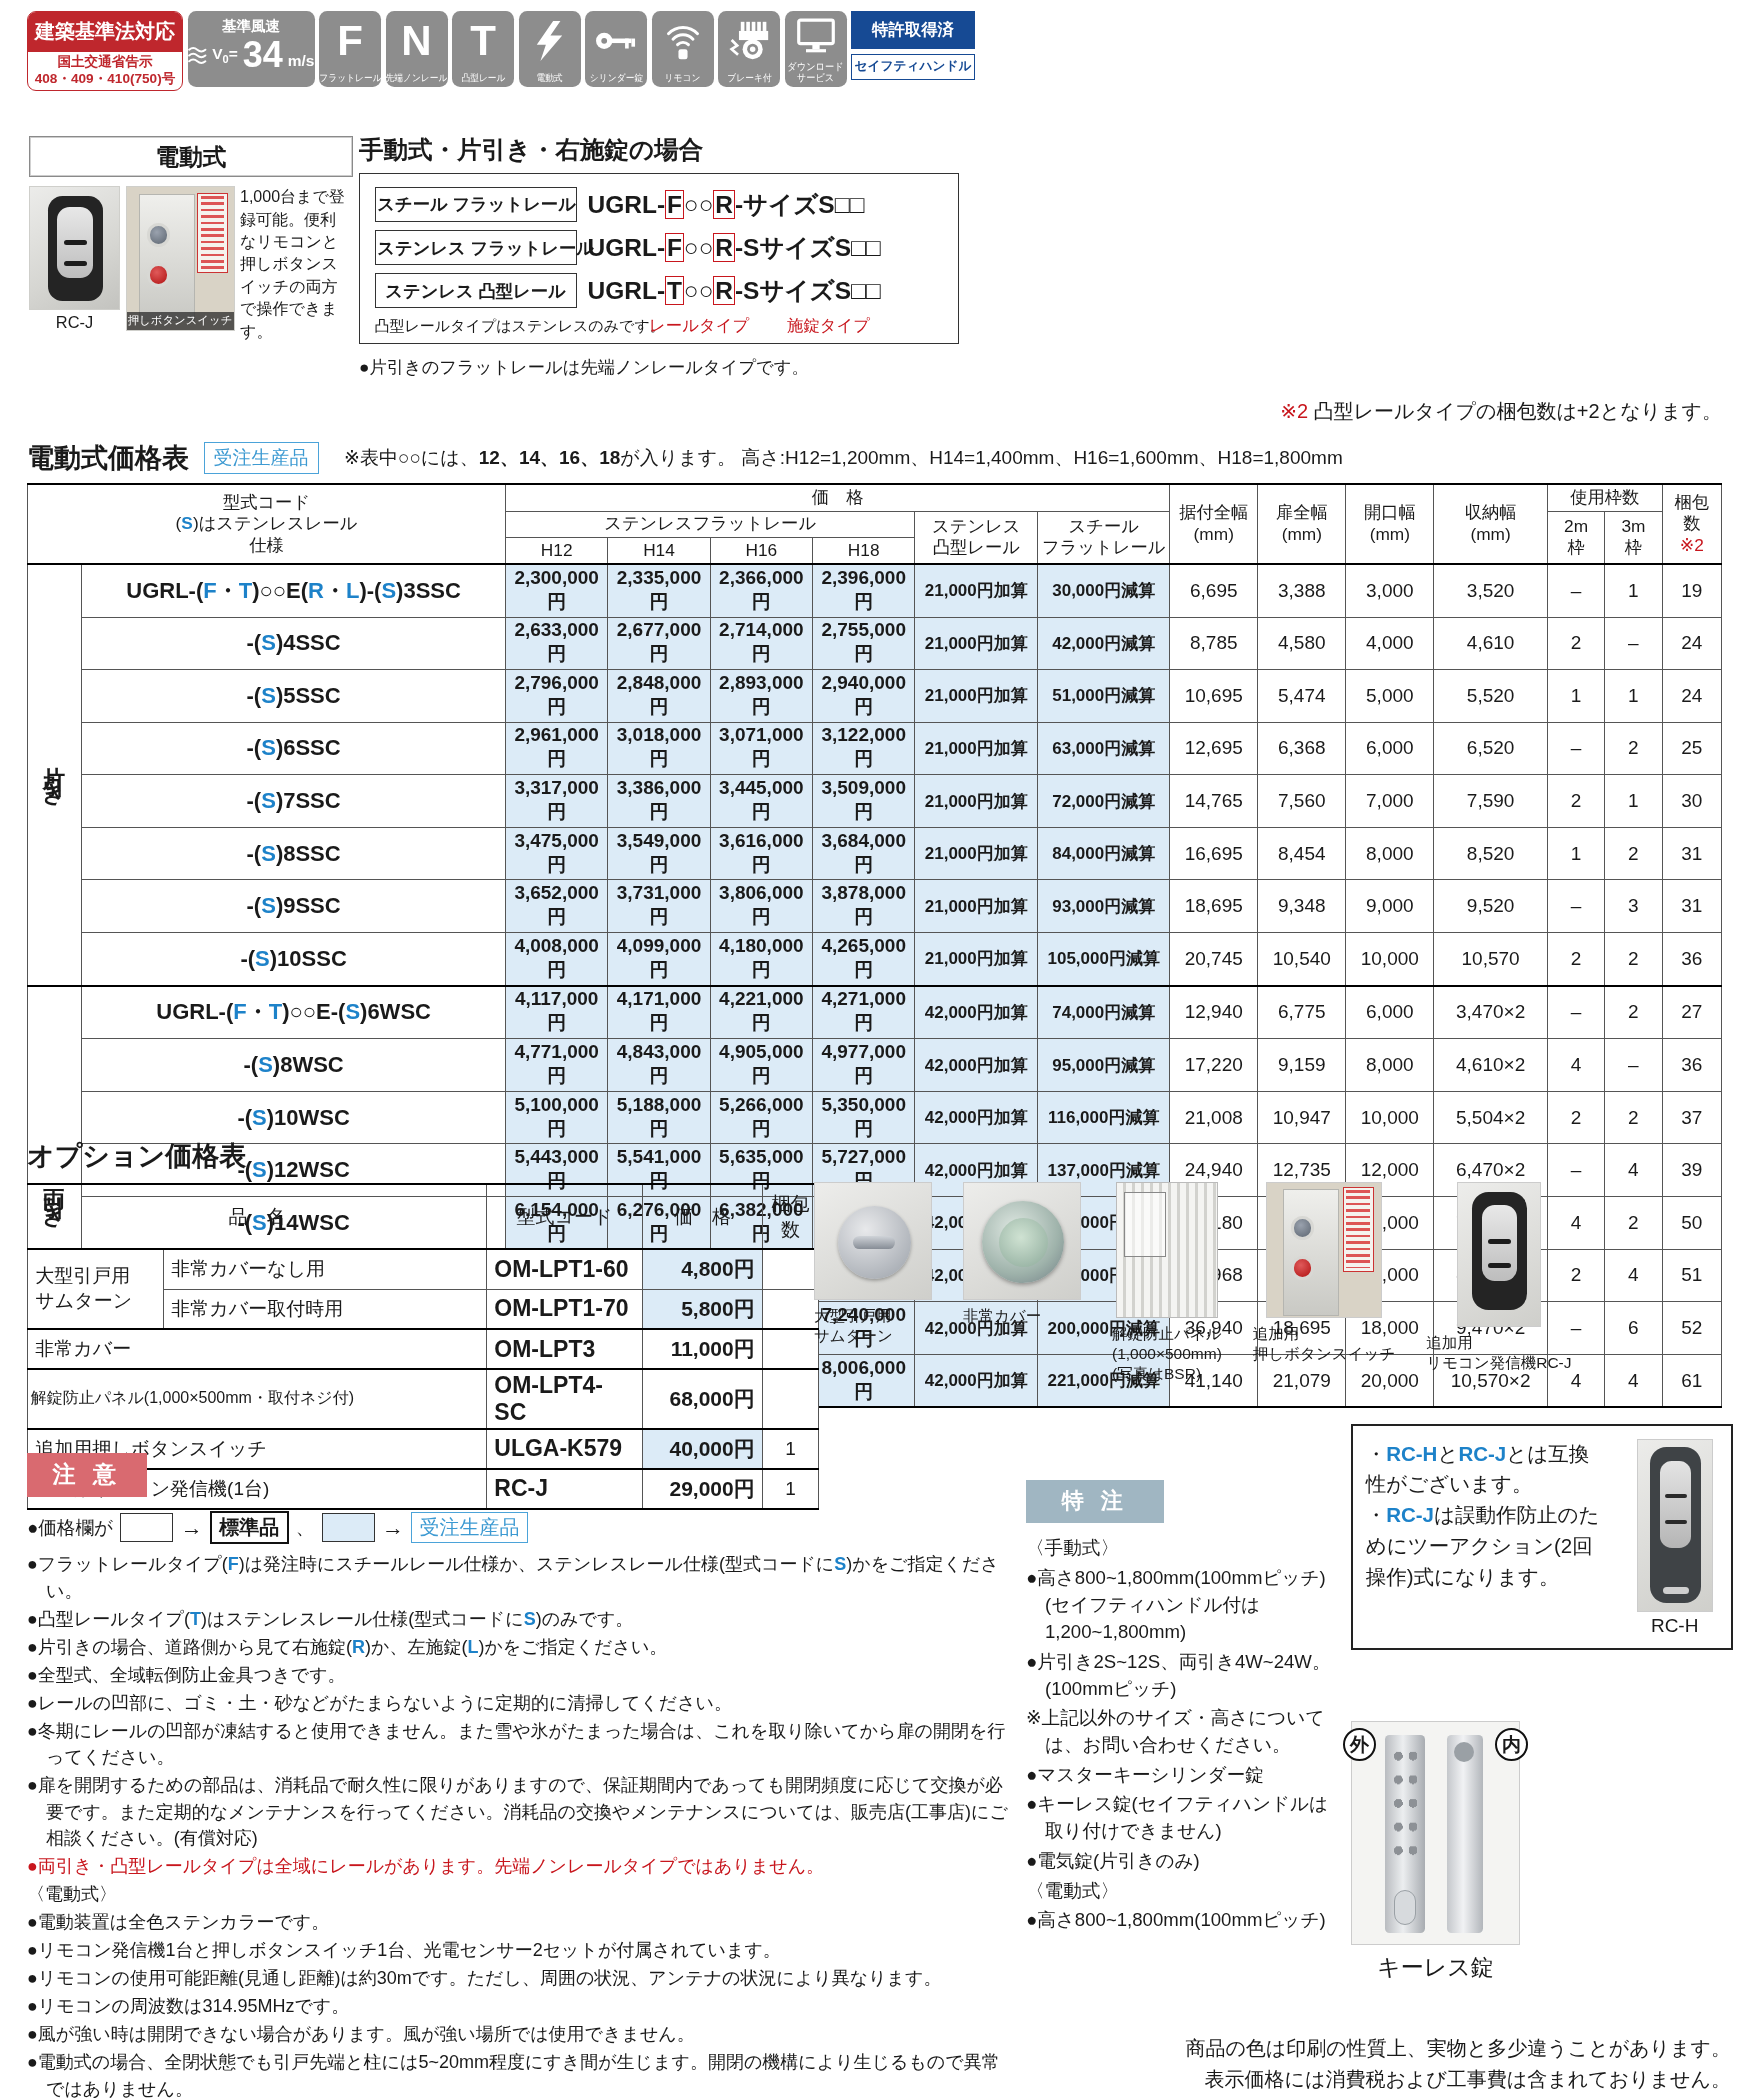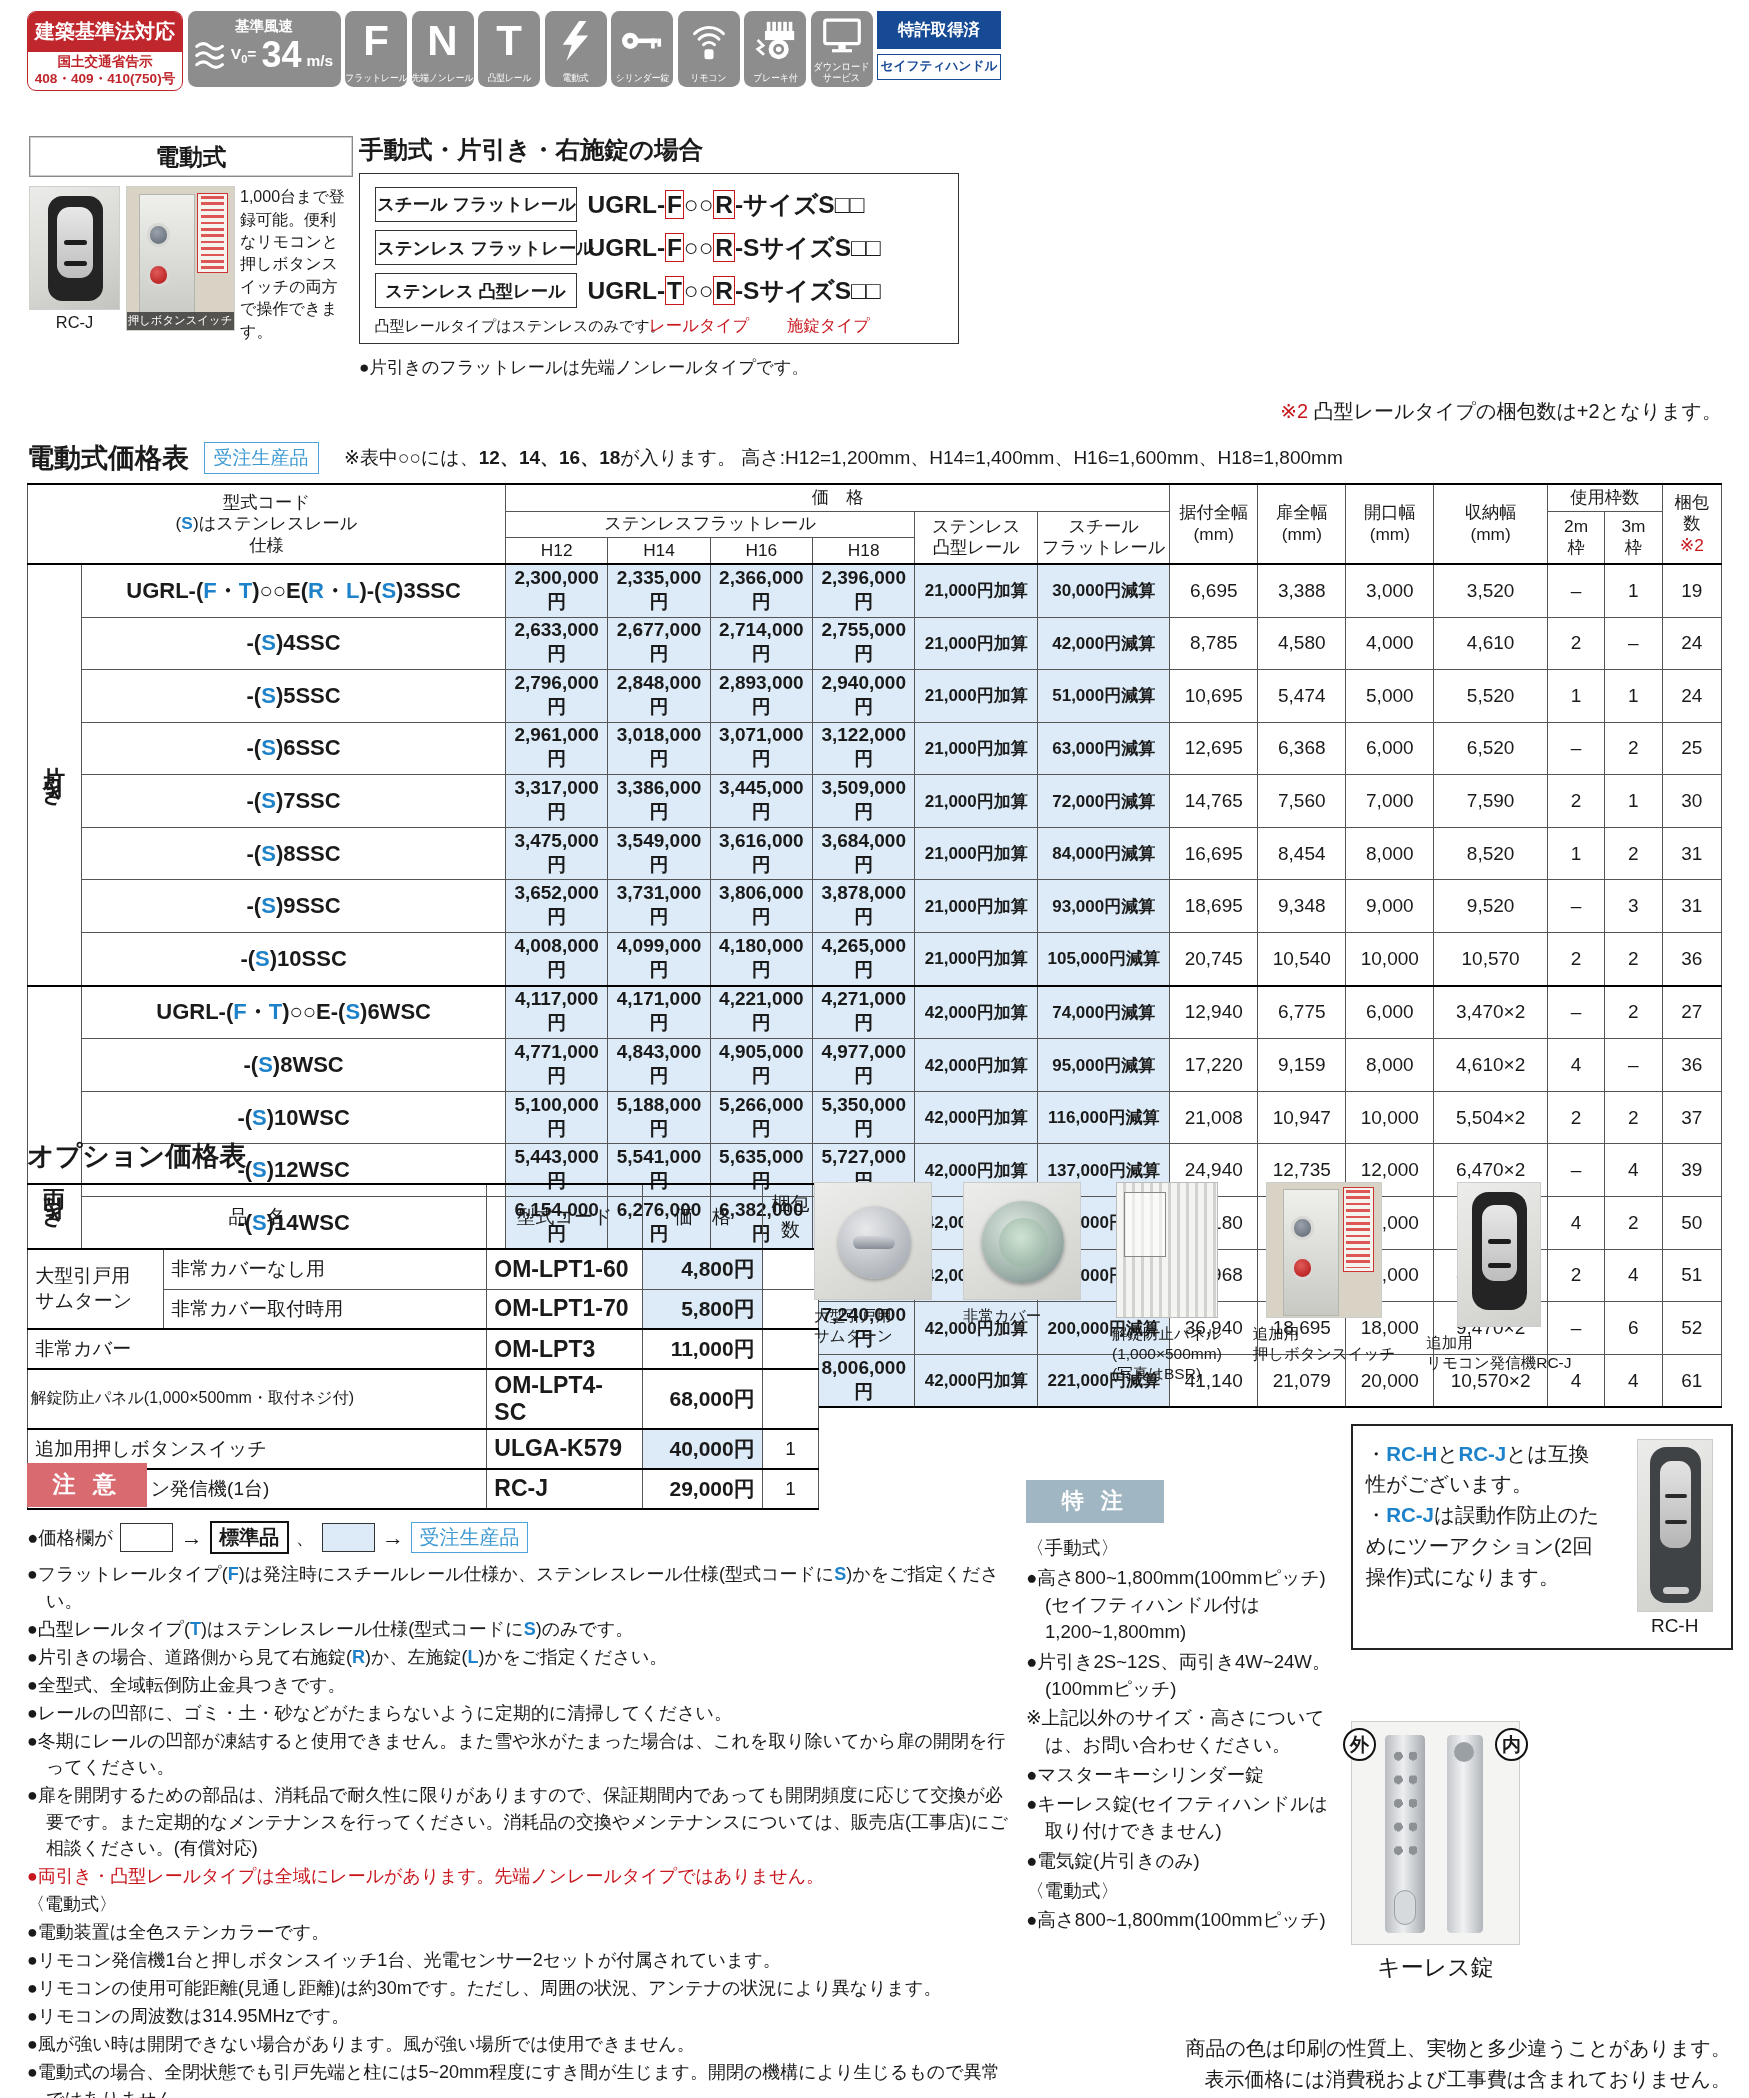--- a/index.html
+++ b/index.html
@@ -11,21 +11,21 @@
   html,body{margin:0;padding:0;background:#fff;}
   body{font-family:"Liberation Sans","DejaVu Sans",sans-serif;color:var(--ink);}
   .page{position:relative;width:1749px;height:2098px;background:#fff;overflow:hidden;}
 
   
   .topbar{position:absolute;top:11px;left:27px;width:1036px;}
   .badges{display:flex;gap:4.5px;align-items:flex-start;}
   .law{width:156px;border:1.8px solid var(--badge-red);border-radius:9px;overflow:hidden;background:#fff;}
   .law-top{background:var(--badge-red);color:#fff;font-weight:bold;font-size:20px;text-align:center;padding:6.4px 0;}
   .law-bot{color:var(--badge-red);font-weight:bold;font-size:13.6px;line-height:1.2;text-align:center;padding:2.7px 0;}
-  .wind{width:153px;height:76px;background:var(--icon-gray);border-radius:8.2px;color:#fff;text-align:center;padding-top:5.5px;}
+  .wind{width:127px;height:76px;background:var(--icon-gray);border-radius:8.2px;color:#fff;text-align:center;padding-top:5.5px;}
   .wind-title{font-size:14.5px;font-weight:bold;}
   .wind-row{display:flex;align-items:center;justify-content:center;gap:5px;margin-top:1.8px;}
   .wind-vo{font-size:15.5px;font-weight:bold;}
   .wind-sub{font-size:11px;vertical-align:sub;}
   .wind-val{font-size:36px;font-weight:bold;line-height:1;}
   .wind-unit{font-size:15.5px;font-weight:bold;align-self:flex-end;padding-bottom:3.6px;}
   .gicon{width:62px;height:76px;background:var(--icon-gray);border-radius:8.2px;color:#fff;display:flex;flex-direction:column;align-items:center;justify-content:flex-end;position:relative;}
   .gicon .big{position:absolute;top:0;left:0;right:0;bottom:16.4px;display:flex;align-items:center;justify-content:center;font-size:42px;font-weight:bold;}
   .gicon .lbl{font-size:9.5px;white-space:pre-line;text-align:center;line-height:1.1;padding-bottom:3.6px;transform:scaleX(.92);width:69px;}
   .gnote{position:absolute;top:80px;font-size:12.7px;width:82px;text-align:center;}
@@ -116,21 +116,21 @@
   .cover-i{position:absolute;left:35px;top:35px;width:49px;height:49px;border-radius:50%;background:radial-gradient(circle at 45% 40%,#cfe3d2,#8aa898);opacity:.9;}
   .art-panel{width:102px;height:136px;background:repeating-linear-gradient(90deg,#f4f4f2 0 6.4px,#d2d2ce 6.4px 9px);border:0.9px solid #bbb;}
   .panel-door{position:absolute;left:7.3px;top:9px;width:42px;height:65px;border:1.8px solid #888;background:rgba(255,255,255,.55);}
   .art-switch{width:116px;height:136px;background:#d9d3c6;}
   .art-remote{width:84px;height:145px;}
   .rcj2{position:absolute;left:14.5px;top:9px;width:55px;height:118px;background:#242424;border-radius:16.4px;}
   .opt-cap{font-size:15.5px;line-height:1.3;margin-top:5.5px;text-align:left;white-space:pre-line;width:100%;}
 
   
   .sec-caution{position:absolute;top:1453px;left:27px;width:984px;}
-  .c-badge{width:120px;background:var(--caution-pink);color:#fff;font-size:23px;font-weight:bold;text-align:center;letter-spacing:5.5px;padding:6.4px 0;margin-bottom:14.5px;margin-top:10px;}
+  .c-badge{width:120px;background:var(--caution-pink);color:#fff;font-size:23px;font-weight:bold;text-align:center;letter-spacing:5.5px;padding:6.4px 0;margin-bottom:14.5px;}
   .legend{display:flex;align-items:center;gap:7.3px;font-size:18.6px;margin-bottom:7.3px;}
   .lg-box{width:53px;height:29px;border:1.8px solid #333;background:#fff;}
   .lg-box.blue{background:var(--cell-blue);}
   .lg-arrow{font-size:22px;font-weight:bold;}
   .lg-std{border:2.3px solid #111;font-size:20px;font-weight:bold;padding:0.9px 7.3px;}
   .lg-mto{border:1.8px solid #4ba3d9;color:#3d9ad2;font-size:20px;padding:0.9px 7.3px;}
   .bullet{font-size:18px;line-height:1.46;padding-left:19px;text-indent:-19px;margin-bottom:1.8px;}
   .bullet.plain{padding-left:0;text-indent:0;}
 
   

